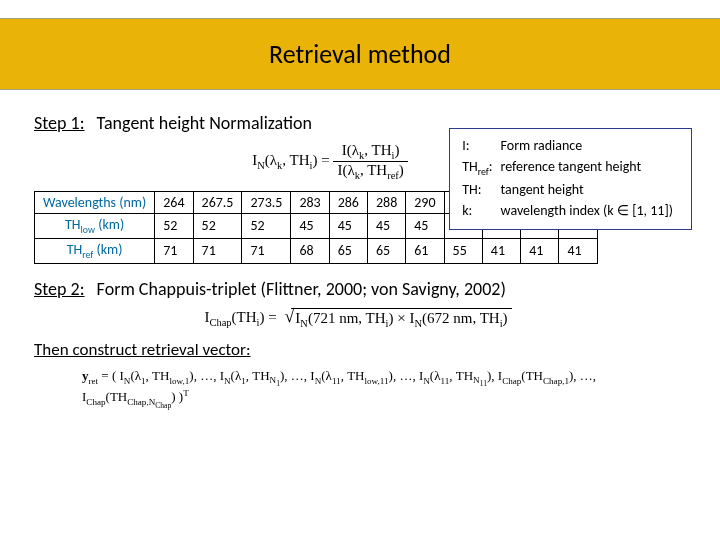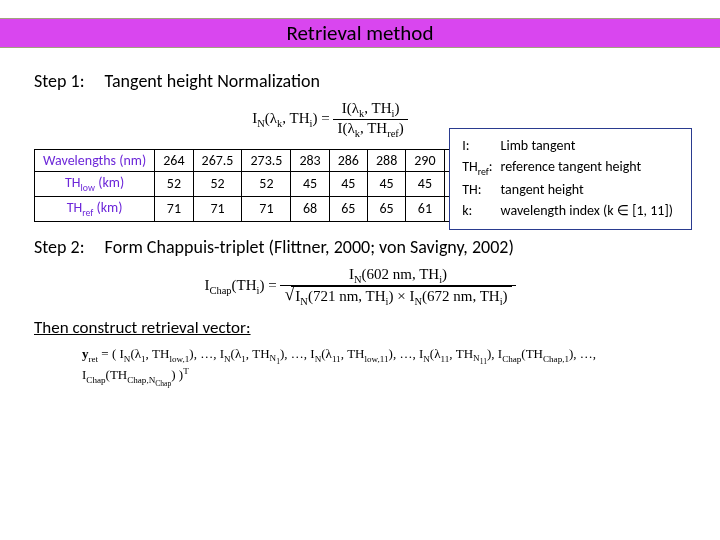--- a/index.html
+++ b/index.html
@@ -1,27 +1,27 @@
 <!DOCTYPE html>
 <html><head>
 <meta charset="utf-8">
 <style>
   html,body{margin:0;padding:0;width:720px;height:540px;background:#fff;font-family:Calibri,Arial,sans-serif;color:#000;font-size:15px}
-  .title-bar{background:#d946ef;border-top:1px solid #a2a27d;border-bottom:1px solid #a2a27d;margin:18px 0 0 0;padding:1px 0;text-align:center;font-size:21px}
+  .title-bar{background:#eab308;border-top:1px solid #a2a27d;border-bottom:1px solid #a2a27d;margin:18px 0 0 0;padding:19px 0;text-align:center;font-size:26px}
   .content{padding:18px 34px 0 34px}
   .step-line{margin:4px 0 8px 0;font-size:18px}
-  .step-lbl{margin-right:16px}
+  .step-lbl{text-decoration:underline;margin-right:8px}
   .formula{text-align:center;margin:6px 0 10px 0}
   .legend{border:1px solid #2a3b8f;padding:6px 10px;position:absolute;right:28px;top:128px;font-size:14px;line-height:1.35;background:#fff}
   .legend table td{padding:0 6px 0 0;vertical-align:top}
   .sub{font-size:0.7em;vertical-align:sub}
   .sup{font-size:0.7em;vertical-align:super}
   table.data{border-collapse:collapse;margin:10px 0 14px 0;font-size:14px}
-  table.data td,table.data th{border:1px solid #000;padding:2px 8px;text-align:center;font-weight:normal}
-  table.data td.rowlbl,table.data th.rowlbl{color:#6d28d9;text-align:center}
+  table.data td,table.data th{border:1px solid #000;padding:2px 8px;font-weight:normal}
+  table.data td.rowlbl,table.data th.rowlbl{color:#0369a1;text-align:center}
   .frac{display:inline-block;vertical-align:middle;}
   .frac .fn{display:block;border-bottom:1px solid #000;padding:0 4px}
   .frac .fd{display:block;padding:0 4px}
   .math{font-family:'Cambria Math','Times New Roman',serif}
   .sqrt-bar{border-top:1px solid #000;padding:1px 4px 0 4px;display:inline-block;vertical-align:top}
   .radical{font-size:18px;display:inline-block;vertical-align:top;margin-right:-3px;margin-top:-2px}
   .yret{margin:4px 0 16px 48px;font-size:13px}
 </style>
 </head>
 <body>
@@ -41,21 +41,21 @@
       <span class="fn"><span>I(λ</span><span class="sub">k</span><span>, TH</span><span class="sub">i</span><span>)</span></span>
       <span class="fd"><span>I(λ</span><span class="sub">k</span><span>, TH</span><span class="sub">ref</span><span>)</span></span>
     </span>
   </div>
 
   <div class="legend">
     <table>
       <tbody>
           <tr>
             <td>I:</td>
-            <td>Limb tangent</td>
+            <td>Form radiance</td>
           </tr>
       <tr>
             <td><span>TH</span><span class="sub">ref</span><span>:</span></td>
             <td>reference tangent height</td>
           </tr>
       <tr>
             <td>TH:</td>
             <td>tangent height</td>
           </tr>
       <tr>
@@ -114,21 +114,20 @@
     </table>
 
   <div class="step-line">
     <span class="step-lbl">Step 2:</span>
     <span>Form Chappuis-triplet (Flittner, 2000; von Savigny, 2002)</span>
   </div>
 
   <div class="formula math">
     <span>I</span><span class="sub">Chap</span><span>(TH</span><span class="sub">i</span><span>) =</span>
     <span class="frac">
-      <span class="fn"><span>I</span><span class="sub">N</span><span>(602 nm, TH</span><span class="sub">i</span><span>)</span></span>
       <span class="fd"><span class="radical">√</span><span class="sqrt-bar"><span>I</span><span class="sub">N</span><span>(721 nm, TH</span><span class="sub">i</span><span>) × I</span><span class="sub">N</span><span>(672 nm, TH</span><span class="sub">i</span><span>)</span></span></span>
     </span>
   </div>
 
   <div class="step-line" style="font-size:17px;margin-top:6px">
     <span style="text-decoration:underline">Then construct retrieval vector:</span>
   </div>
 
   <div class="yret math">
     <b>y</b><span class="sub">ret</span> =

